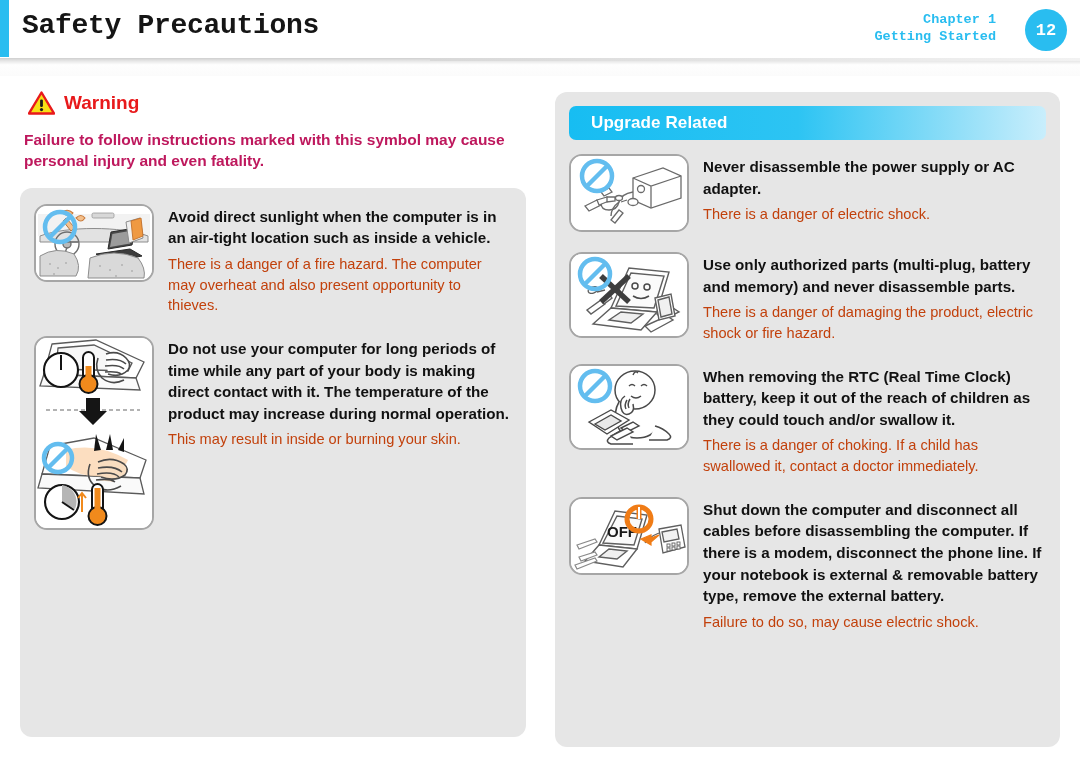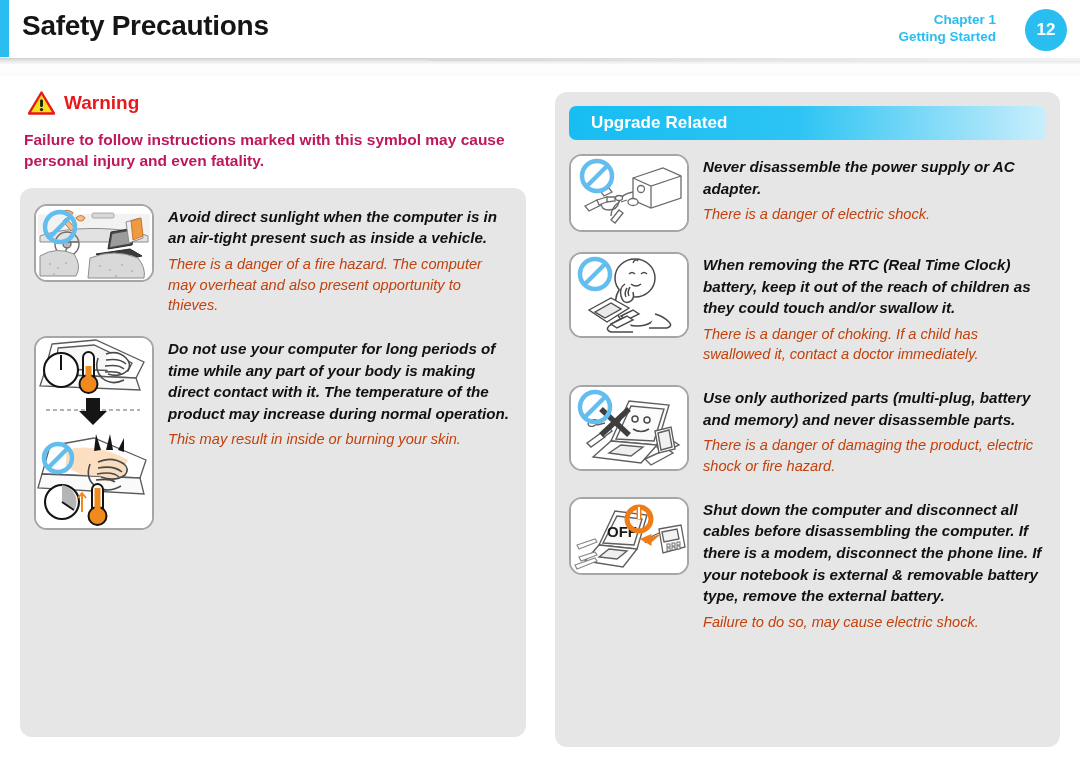--- a/index.html
+++ b/index.html
@@ -8,20 +8,21 @@
     background: #ffffff;
     font-family: "Liberation Sans", sans-serif;
     overflow: hidden;
   }
   .page { position: relative; width: 1080px; height: 766px; }
 
   
   .header {
     position: absolute; left: 0; top: 0; width: 1080px; height: 76px;
     background: linear-gradient(to bottom, #ffffff 0%, #ffffff 78%, #fbfbfb 100%);
+    font-family: Liberation Mono, monospace;
   }
   .header-accent {
     position: absolute; left: 0; top: 0; width: 9px; height: 57px;
     background: #29bdf0;
   }
   .page-title {
     position: absolute; left: 22px; top: 10px;
     font-size: 28px; font-weight: bold; letter-spacing: -0.3px;
     color: #151515;
   }
@@ -87,21 +88,21 @@
 
   
   .item { display: flex; align-items: flex-start; gap: 14px; margin-bottom: 20px; }
   .item:last-child { margin-bottom: 0; }
   .thumb {
     flex: 0 0 auto; background: #ffffff;
     border: 2px solid #a6a6a6; border-radius: 13px;
     overflow: hidden;
   }
   .thumb svg { display: block; }
-  .item-text { flex: 1 1 auto; padding-top: 2px; font-style: italic; }
+  .item-text { flex: 1 1 auto; padding-top: 2px; }
   .item-title {
     font-size: 15.2px; font-weight: bold; color: #111111;
     line-height: 1.42;
   }
   .item-body {
     margin-top: 5px; font-size: 14.6px; color: #c2410c;
     line-height: 1.42;
   }
 </style>
 </head>
@@ -169,21 +170,21 @@
                 <circle cx="18" cy="68" r="1"></circle>
                 <circle cx="80" cy="70" r="1"></circle>
             </g>
             <g>
               <circle cx="24" cy="21" r="15" fill="none" stroke="#63bdef" stroke-width="4.5"></circle>
               <line x1="13.5" y1="31.5" x2="34.5" y2="10.5" stroke="#63bdef" stroke-width="4.5"></line>
             </g>
           </svg>
         </div>
         <div class="item-text">
-          <div class="item-title">Avoid direct sunlight when the computer is in an air-tight present such as inside a vehicle.</div>
+          <div class="item-title">Avoid direct sunlight when the computer is in an air-tight location such as inside a vehicle.</div>
           <div class="item-body">There is a danger of a fire hazard. The computer may overheat and also present opportunity to thieves.</div>
         </div>
       </div>
 
       <div class="item">
         <div class="thumb">
           <svg width="116" height="190" viewBox="0 0 116 190">
             <rect width="116" height="190" fill="#ffffff"></rect>
             <g stroke="#5a5a5a" stroke-width="1.3" fill="#ffffff">
               <path d="M16 6 L60 2 L108 24 L100 40 L8 36 Z"></path>
@@ -290,59 +291,20 @@
         <div class="item-text">
           <div class="item-title">Never disassemble the power supply or AC adapter.</div>
           <div class="item-body">There is a danger of electric shock.</div>
         </div>
       </div>
 
       <div class="item">
         <div class="thumb">
           <svg width="116" height="82" viewBox="0 0 116 82">
             <rect width="116" height="82" fill="#ffffff"></rect>
-            <g stroke="#4a4a4a" stroke-width="1.5" fill="#ffffff">
-              <ellipse cx="64" cy="24" rx="20" ry="19"></ellipse>
-              <path d="M48 36 q-6 10 -2 22 q4 14 20 14 q16 0 20 -12"></path>
-              <path d="M84 60 q8 2 14 8 q4 4 -2 6 l-18 0"></path>
-              <path d="M56 62 q-10 4 -18 10 q-4 4 2 6 l22 0"></path>
-            </g>
-            <g stroke="#4a4a4a" stroke-width="1.4" fill="none">
-              <path d="M58 20 q3 -3 6 0"></path>
-              <path d="M70 20 q3 -3 6 0"></path>
-              <path d="M62 9 q2 -5 5 -2"></path>
-              <path d="M60 30 q5 4 10 0"></path>
-            </g>
-            <g stroke="#4a4a4a" stroke-width="1.5" fill="#ffffff">
-              <path d="M54 30 q-6 4 -4 12 q2 8 8 6 q6 -2 4 -10"></path>
-              <path d="M56 34 q-3 5 -1 9"></path>
-              <path d="M59 33 q-3 5 -1 9"></path>
-            </g>
-            <g stroke="#4a4a4a" stroke-width="1.4" fill="#ffffff">
-              <path d="M18 56 L40 44 L58 54 L36 68 Z"></path>
-              <path d="M24 58 L40 49 L50 55 L34 64 Z" fill="#e9e9e9"></path>
-              <path d="M50 62 L62 56 L68 60 L56 66 Z"></path>
-              <path d="M40 70 L56 62 L62 66 L46 74 Z"></path>
-            </g>
-            <g>
-              <circle cx="24" cy="20" r="15" fill="none" stroke="#63bdef" stroke-width="4.5"></circle>
-              <line x1="13.5" y1="30.5" x2="34.5" y2="9.5" stroke="#63bdef" stroke-width="4.5"></line>
-            </g>
-          </svg>
-        </div>
-        <div class="item-text">
-          <div class="item-title">When removing the RTC (Real Time Clock) battery, keep it out of the reach of children as they could touch and/or swallow it.</div>
-          <div class="item-body">There is a danger of choking. If a child has swallowed it, contact a doctor immediately.</div>
-        </div>
-      </div>
-
-      <div class="item">
-        <div class="thumb">
-          <svg width="116" height="82" viewBox="0 0 116 82">
-            <rect width="116" height="82" fill="#ffffff"></rect>
             <g stroke="#5f5f5f" stroke-width="1.4" fill="#ffffff">
               <path d="M40 54 L58 14 L98 18 L86 58 Z"></path>
               <path d="M45 52 L60 19 L93 22 L83 54 Z" fill="#fbfbfb"></path>
               <path d="M22 70 L40 54 L86 58 L70 76 Z"></path>
               <path d="M38 66 L50 58 L72 60 L60 69 Z" fill="#efefef"></path>
             </g>
             <g stroke="#4a4a4a" stroke-width="1.5" fill="none">
               <circle cx="64" cy="32" r="3"></circle>
                 <circle cx="76" cy="33" r="3"></circle>
               <path d="M62 42 q8 5 16 0"></path>
@@ -366,20 +328,59 @@
             </g>
             <g>
               <circle cx="24" cy="20" r="15" fill="none" stroke="#63bdef" stroke-width="4.5"></circle>
               <line x1="13.5" y1="30.5" x2="34.5" y2="9.5" stroke="#63bdef" stroke-width="4.5"></line>
             </g>
           </svg>
         </div>
         <div class="item-text">
           <div class="item-title">Use only authorized parts (multi-plug, battery and memory) and never disassemble parts.</div>
           <div class="item-body">There is a danger of damaging the product, electric shock or fire hazard.</div>
+        </div>
+      </div>
+
+      <div class="item">
+        <div class="thumb">
+          <svg width="116" height="82" viewBox="0 0 116 82">
+            <rect width="116" height="82" fill="#ffffff"></rect>
+            <g stroke="#4a4a4a" stroke-width="1.5" fill="#ffffff">
+              <ellipse cx="64" cy="24" rx="20" ry="19"></ellipse>
+              <path d="M48 36 q-6 10 -2 22 q4 14 20 14 q16 0 20 -12"></path>
+              <path d="M84 60 q8 2 14 8 q4 4 -2 6 l-18 0"></path>
+              <path d="M56 62 q-10 4 -18 10 q-4 4 2 6 l22 0"></path>
+            </g>
+            <g stroke="#4a4a4a" stroke-width="1.4" fill="none">
+              <path d="M58 20 q3 -3 6 0"></path>
+              <path d="M70 20 q3 -3 6 0"></path>
+              <path d="M62 9 q2 -5 5 -2"></path>
+              <path d="M60 30 q5 4 10 0"></path>
+            </g>
+            <g stroke="#4a4a4a" stroke-width="1.5" fill="#ffffff">
+              <path d="M54 30 q-6 4 -4 12 q2 8 8 6 q6 -2 4 -10"></path>
+              <path d="M56 34 q-3 5 -1 9"></path>
+              <path d="M59 33 q-3 5 -1 9"></path>
+            </g>
+            <g stroke="#4a4a4a" stroke-width="1.4" fill="#ffffff">
+              <path d="M18 56 L40 44 L58 54 L36 68 Z"></path>
+              <path d="M24 58 L40 49 L50 55 L34 64 Z" fill="#e9e9e9"></path>
+              <path d="M50 62 L62 56 L68 60 L56 66 Z"></path>
+              <path d="M40 70 L56 62 L62 66 L46 74 Z"></path>
+            </g>
+            <g>
+              <circle cx="24" cy="20" r="15" fill="none" stroke="#63bdef" stroke-width="4.5"></circle>
+              <line x1="13.5" y1="30.5" x2="34.5" y2="9.5" stroke="#63bdef" stroke-width="4.5"></line>
+            </g>
+          </svg>
+        </div>
+        <div class="item-text">
+          <div class="item-title">When removing the RTC (Real Time Clock) battery, keep it out of the reach of children as they could touch and/or swallow it.</div>
+          <div class="item-body">There is a danger of choking. If a child has swallowed it, contact a doctor immediately.</div>
         </div>
       </div>
 
       <div class="item">
         <div class="thumb">
           <svg width="116" height="74" viewBox="0 0 116 74">
             <rect width="116" height="74" fill="#ffffff"></rect>
             <g stroke="#5f5f5f" stroke-width="1.4" fill="#ffffff">
               <path d="M28 46 L44 12 L76 16 L66 50 Z"></path>
               <path d="M32 44 L46 17 L71 20 L63 46 Z" fill="#fafafa"></path>

